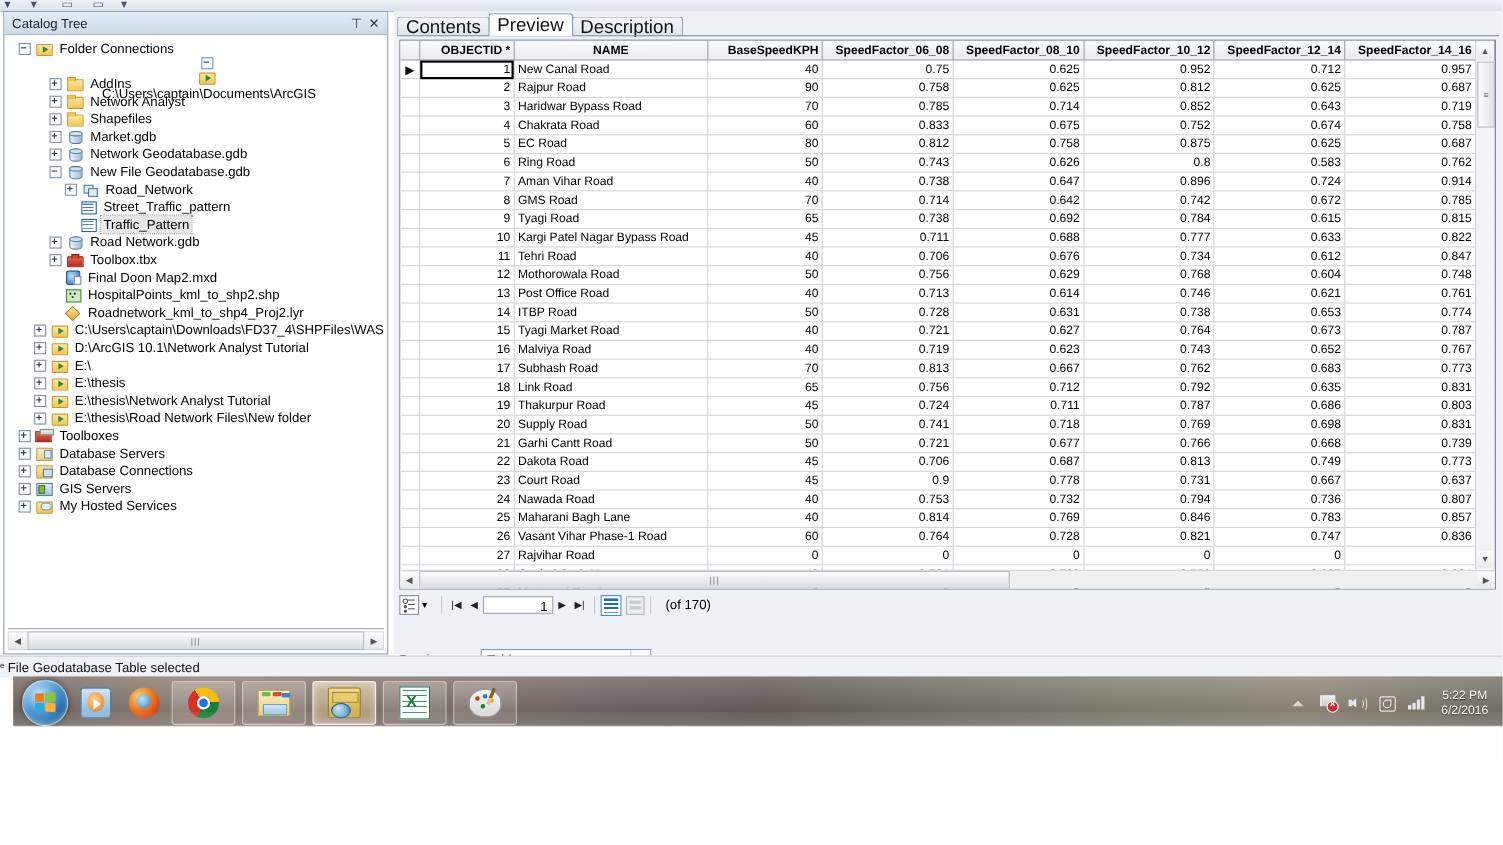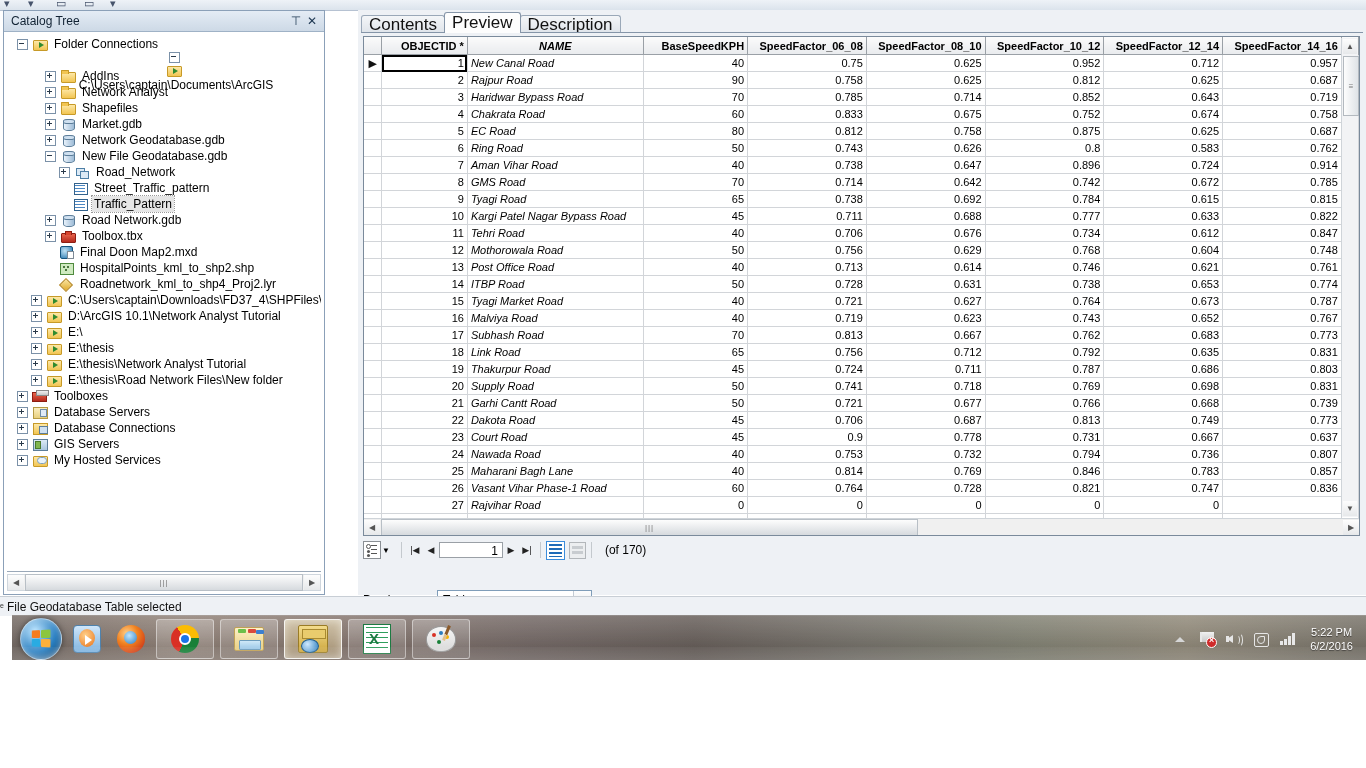--- a/index.html
+++ b/index.html
@@ -11,21 +11,21 @@
   
   #toolstrip{
     position:absolute;left:0;top:0;width:1366px;height:10px;
     background:linear-gradient(to bottom,#eef2f7,#dbe3ec);
     border-bottom:1px solid #b6c2d2;overflow:hidden;
   }
   .toolglyph{position:absolute;top:-3px;font-size:11px;color:#46536b;}
 
   
   #catalog{
-    position:absolute;left:3px;top:10px;width:322px;height:585px;
+    position:absolute;left:3px;top:10px;width:350px;height:585px;
     background:#fff;border:1px solid #8ba0b8;
     box-sizing:border-box;
   }
   #catalog-title{
     height:20px;background:linear-gradient(to bottom,#e4ecf5,#cdd9e6);
     border-bottom:1px solid #9fb2c6;
     display:flex;align-items:center;padding:0 4px;
     font-size:12px;color:#123;
   }
   #catalog-title .t{flex:1;padding-left:3px;}
@@ -163,21 +163,21 @@
     height:16px;padding:0 3px;background:#fff;white-space:nowrap;font-size:11px;
   }
   td.num,th.num{text-align:right;}
   td.txt{text-align:left;}
   th.rowsel,td.rowsel{
     width:14px;padding:0;background:linear-gradient(to bottom,#fbfbfb,#e9ebee);
     border-right:1px solid #9aa0a6;text-align:center;font-size:8px;color:#111;
   }
   td.first-cell{outline:2px solid #000;outline-offset:-2px;}
   .colw-oid{width:94px;}
-  .colw-name{width:182px;font-style:italic;}
+  .colw-name{width:182px;}
   .colw-base{width:112px;}
   .colw-sf{width:120px;}
   .colw-tail{width:20px;}
 
   
   #tvscroll{
     position:absolute;right:1px;top:1px;width:17px;bottom:18px;
     background:#f2f3f5;border-left:1px solid #cfd4d9;box-sizing:border-box;
   }
   #tvscroll .vthumb{

